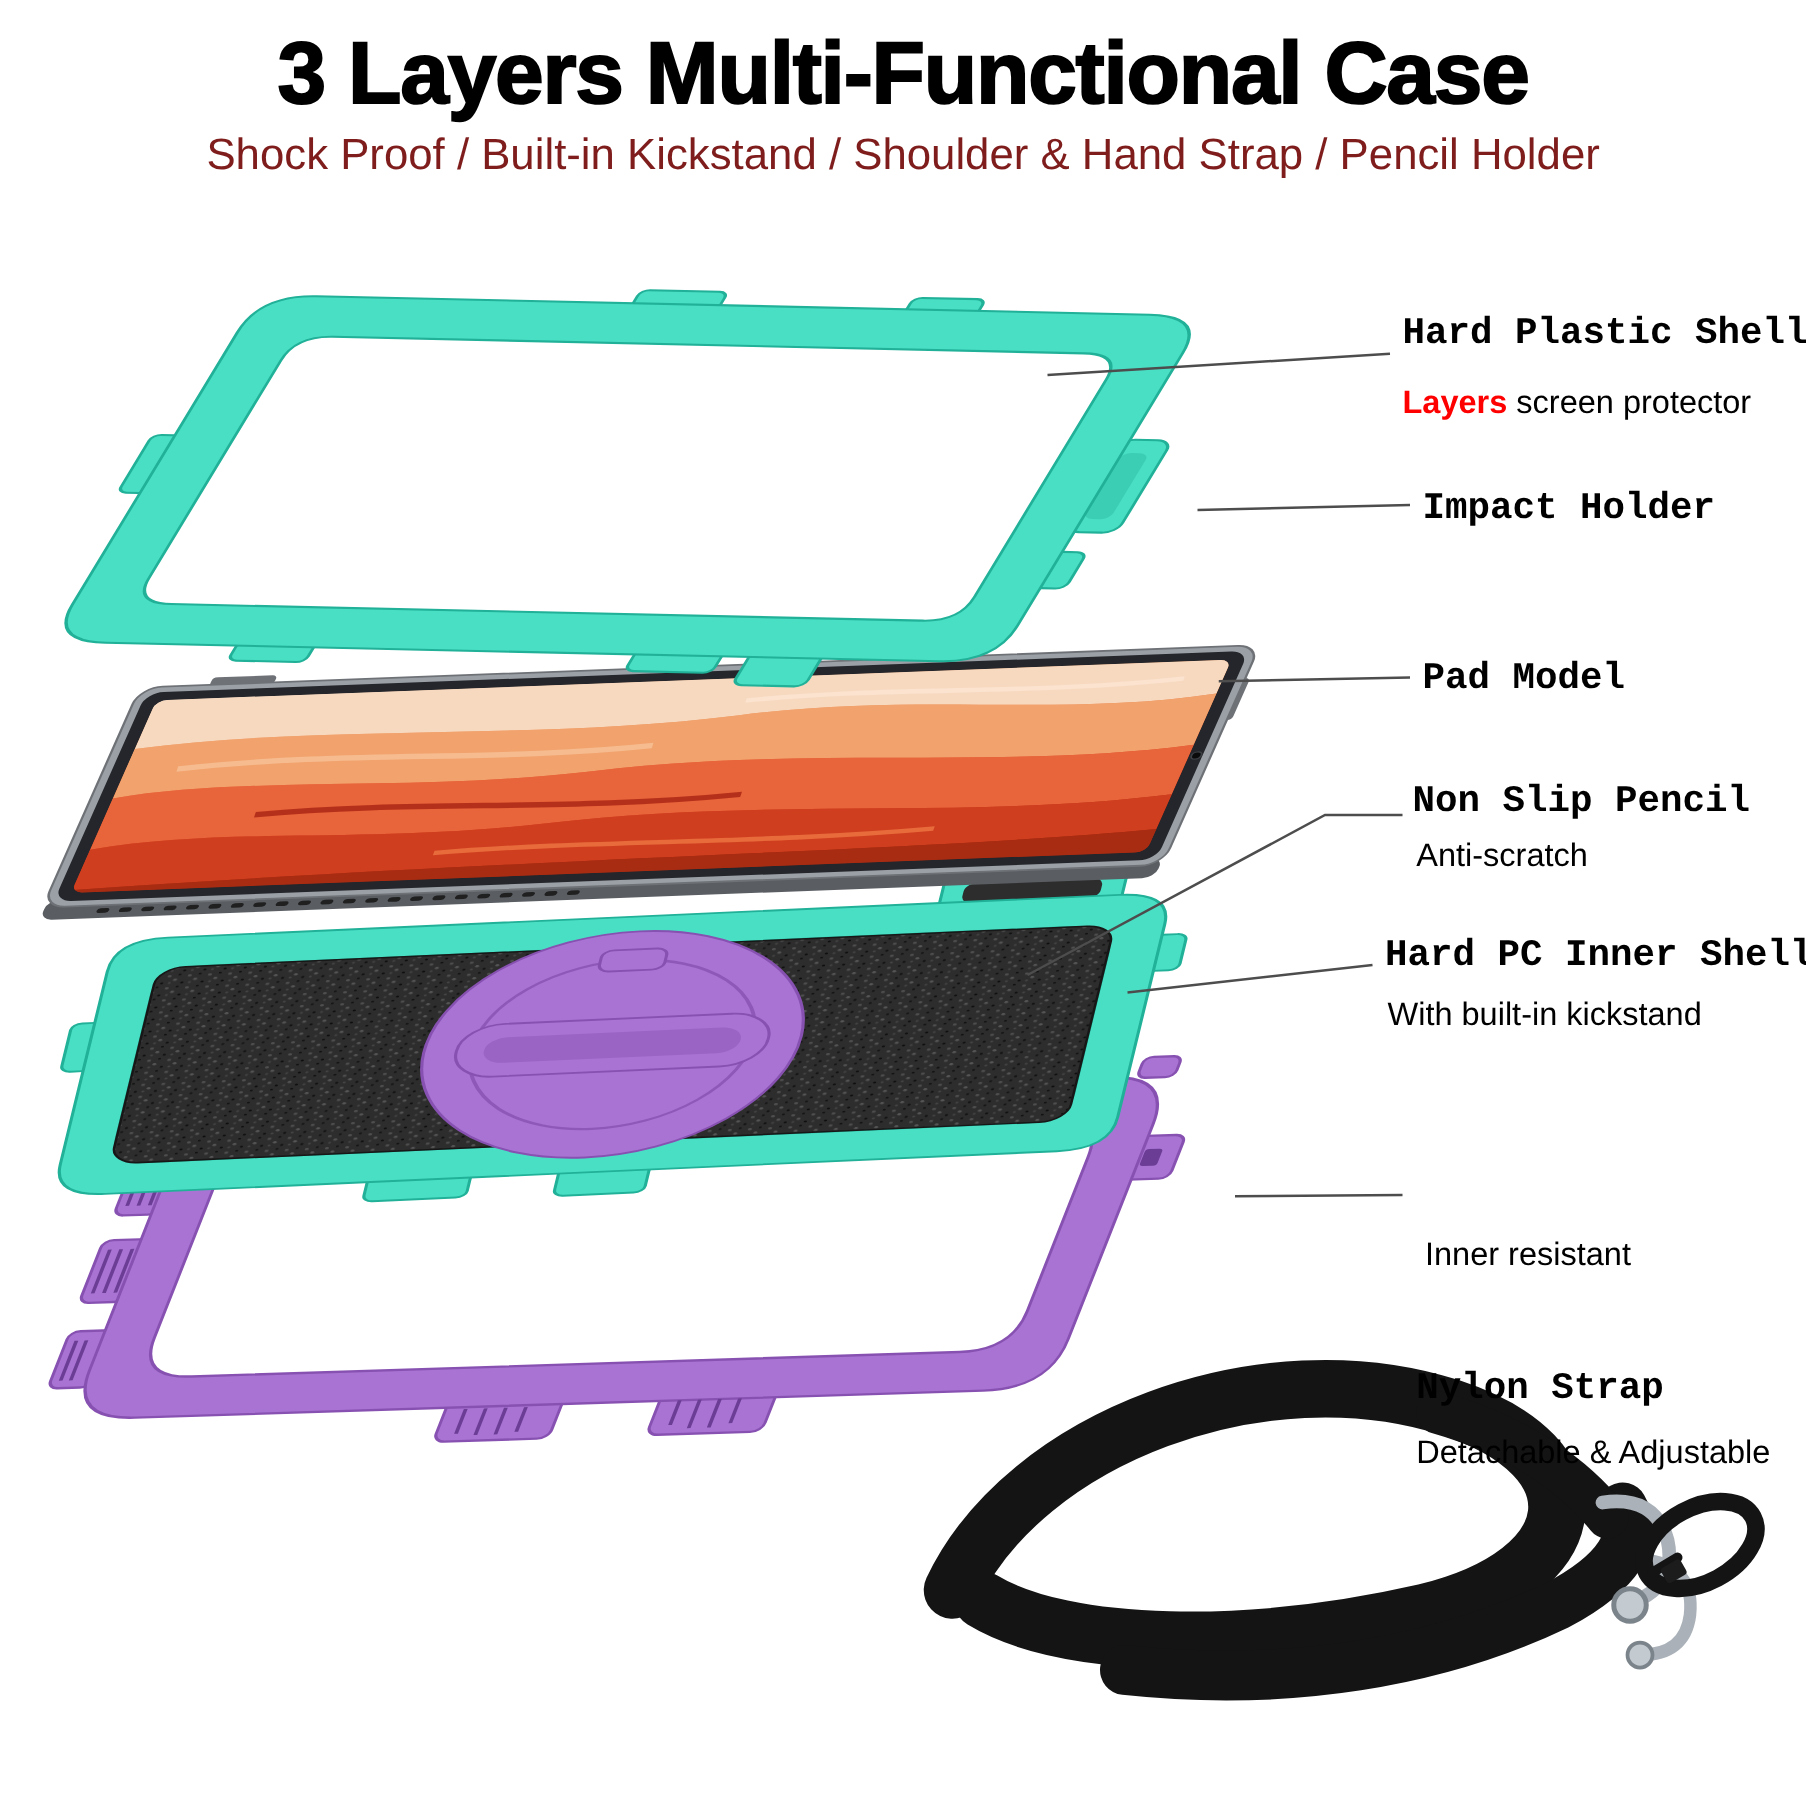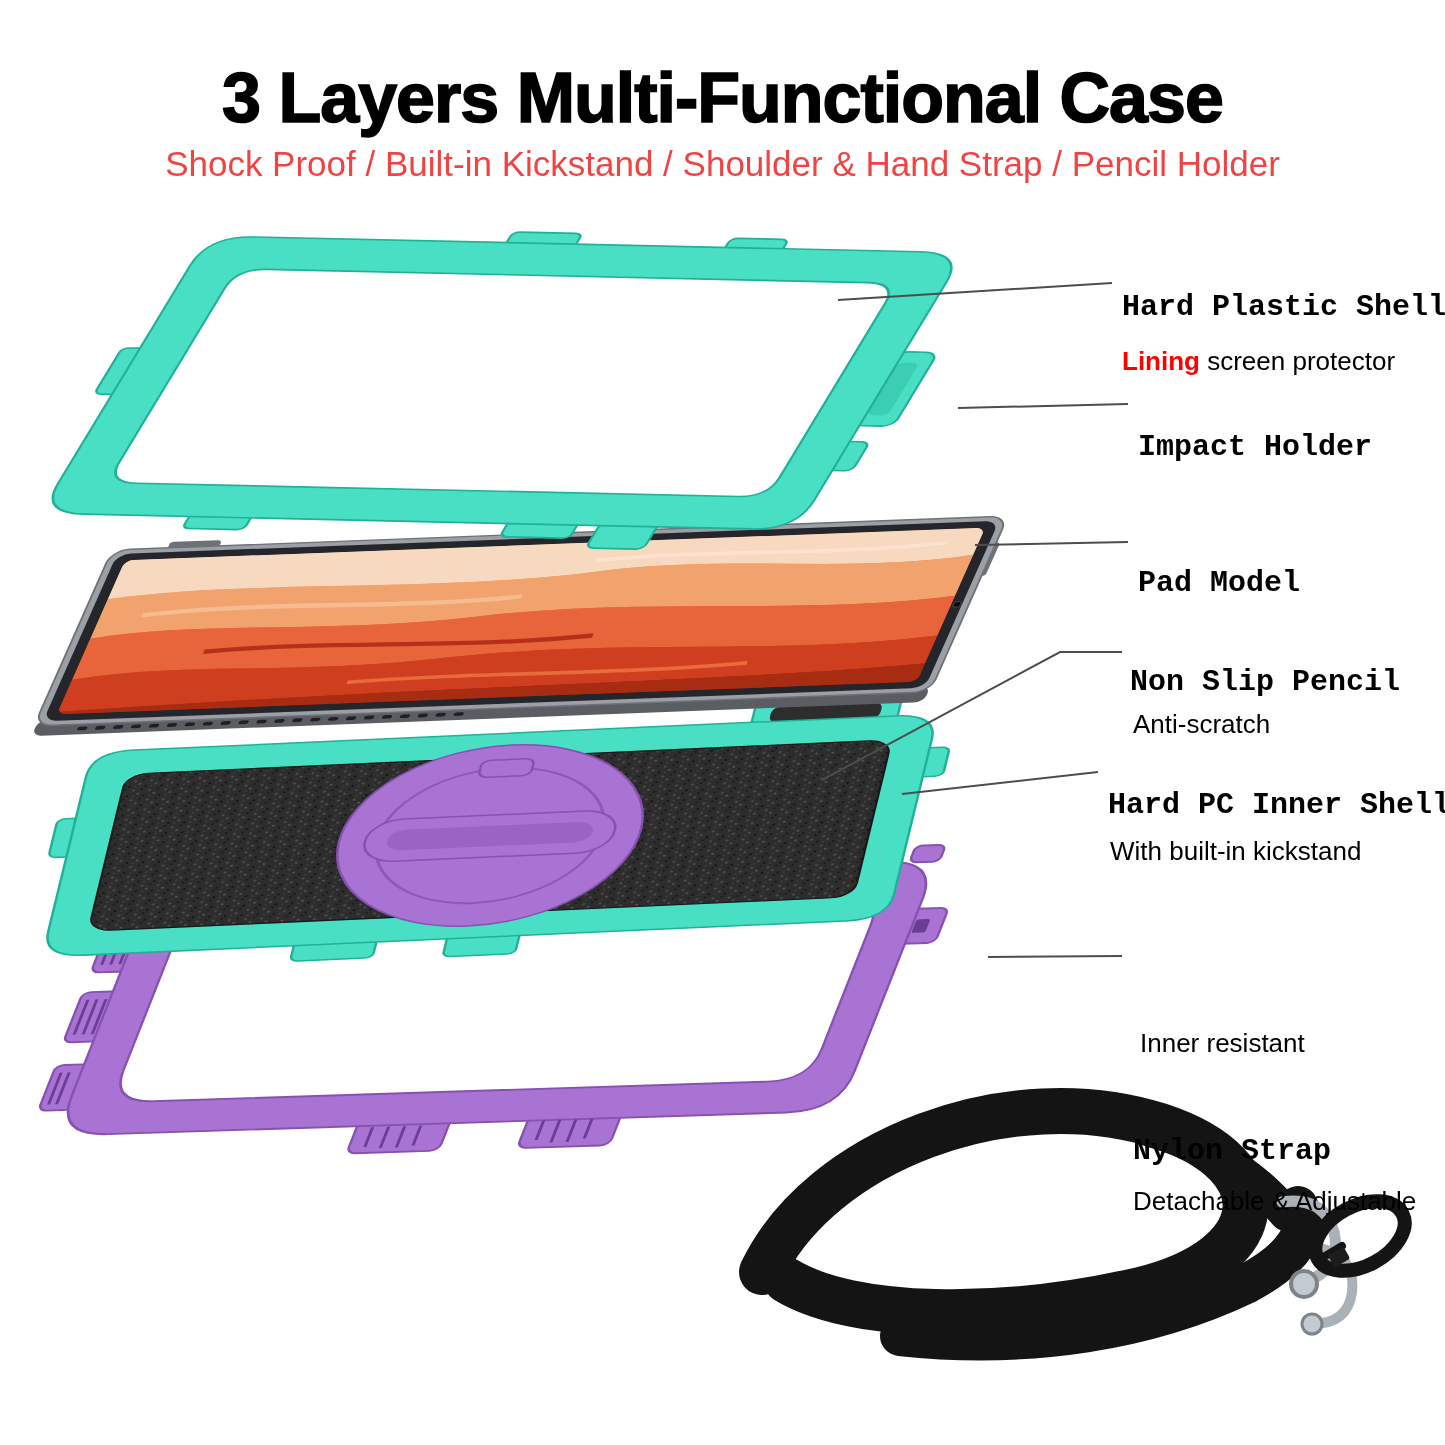--- a/index.html
+++ b/index.html
@@ -1,22 +1,22 @@
 <!DOCTYPE html>
 <html style="--teal: #49DFC5; --teal-dark: #21B098; --purple: #A873D3; --purple-dark: #8751B1; --purple-deep: #6C3D95; --lining: #2D2D2D; --tablet-rim: #9AA0A6; --tablet-rim-dark: #6E7277; --tablet-bezel: #24262B; --tablet-side: #5A5E63; --strap: #141414; --metal: #AAB1B8; --leader: #4D4D4D; --accent-red: #FF0000; --background: #FFFFFF; --text: #000000;"><head>
 <meta charset="utf-8">
 <style>
   html,body{margin:0;padding:0;background:#fff;}
   #canvas{position:relative;width:1445px;height:1445px;overflow:hidden;
           background:var(--background,#fff);color:var(--text,#000);
           font-family:"Liberation Sans",sans-serif;}
-  .abs{position:absolute;margin-top:40px;}
+  .abs{position:absolute;}
   #title{left:0;right:0;top:18px;text-align:center;font-size:70px;font-weight:700;
          letter-spacing:-1px;-webkit-text-stroke:1.6px #000;}
-  #subtitle{left:0;right:0;top:104px;text-align:center;font-size:35px;color:#ef4444;}
+  #subtitle{left:0;right:0;top:104px;text-align:center;font-size:35px;color:#7f1d1d;}
   .c-title{font-size:30px;font-weight:700;white-space:nowrap;font-family:Liberation Mono, monospace;}
   .c-sub{font-size:26px;white-space:pre;}
   .red{color:var(--accent-red,#f00);font-weight:700;}
   #art{position:absolute;left:0;top:0;}
   .f-teal{fill:var(--teal);stroke:var(--teal-dark);stroke-width:2.5px;}
   .f-purple{fill:var(--purple);stroke:var(--purple-dark);stroke-width:2.5px;}
   .ribs{stroke:var(--purple-deep);stroke-width:3px;fill:none;}
   .ln{stroke:var(--leader);stroke-width:2px;fill:none;}
   .strap{stroke:var(--strap);fill:none;stroke-linecap:round;stroke-linejoin:round;}
 </style>
@@ -144,21 +144,21 @@
       <path class="ln" d="M822 780 L1060 652 L1122 652"></path>
       <path class="ln" d="M902 794 L1098 772"></path>
       <path class="ln" d="M988 957 L1122 956"></path>
     </g>
   </svg>
 
   <div id="title" class="abs">3 Layers Multi-Functional Case</div>
   <div id="subtitle" class="abs">Shock Proof / Built-in Kickstand / Shoulder &amp; Hand Strap / Pencil Holder</div>
 
   <div class="abs c-title" style="left:1122px;top:250px">Hard Plastic Shell</div>
-  <div class="abs c-sub" style="left:1122px;top:306px"><span class="red">Lining</span><span> screen protector</span></div>
+  <div class="abs c-sub" style="left:1122px;top:306px"><span class="red">Layers</span><span> screen protector</span></div>
 
   <div class="abs c-title" style="left:1138px;top:390px">Impact Holder</div>
 
   <div class="abs c-title" style="left:1138px;top:526px">Pad Model</div>
 
   <div class="abs c-title" style="left:1130px;top:625px">Non Slip Pencil</div>
   <div class="abs c-sub" style="left:1133px;top:669px">Anti-scratch</div>
 
   <div class="abs c-title" style="left:1108px;top:748px">Hard PC Inner Shell</div>
   <div class="abs c-sub" style="left:1110px;top:796px">With built-in kickstand</div>

